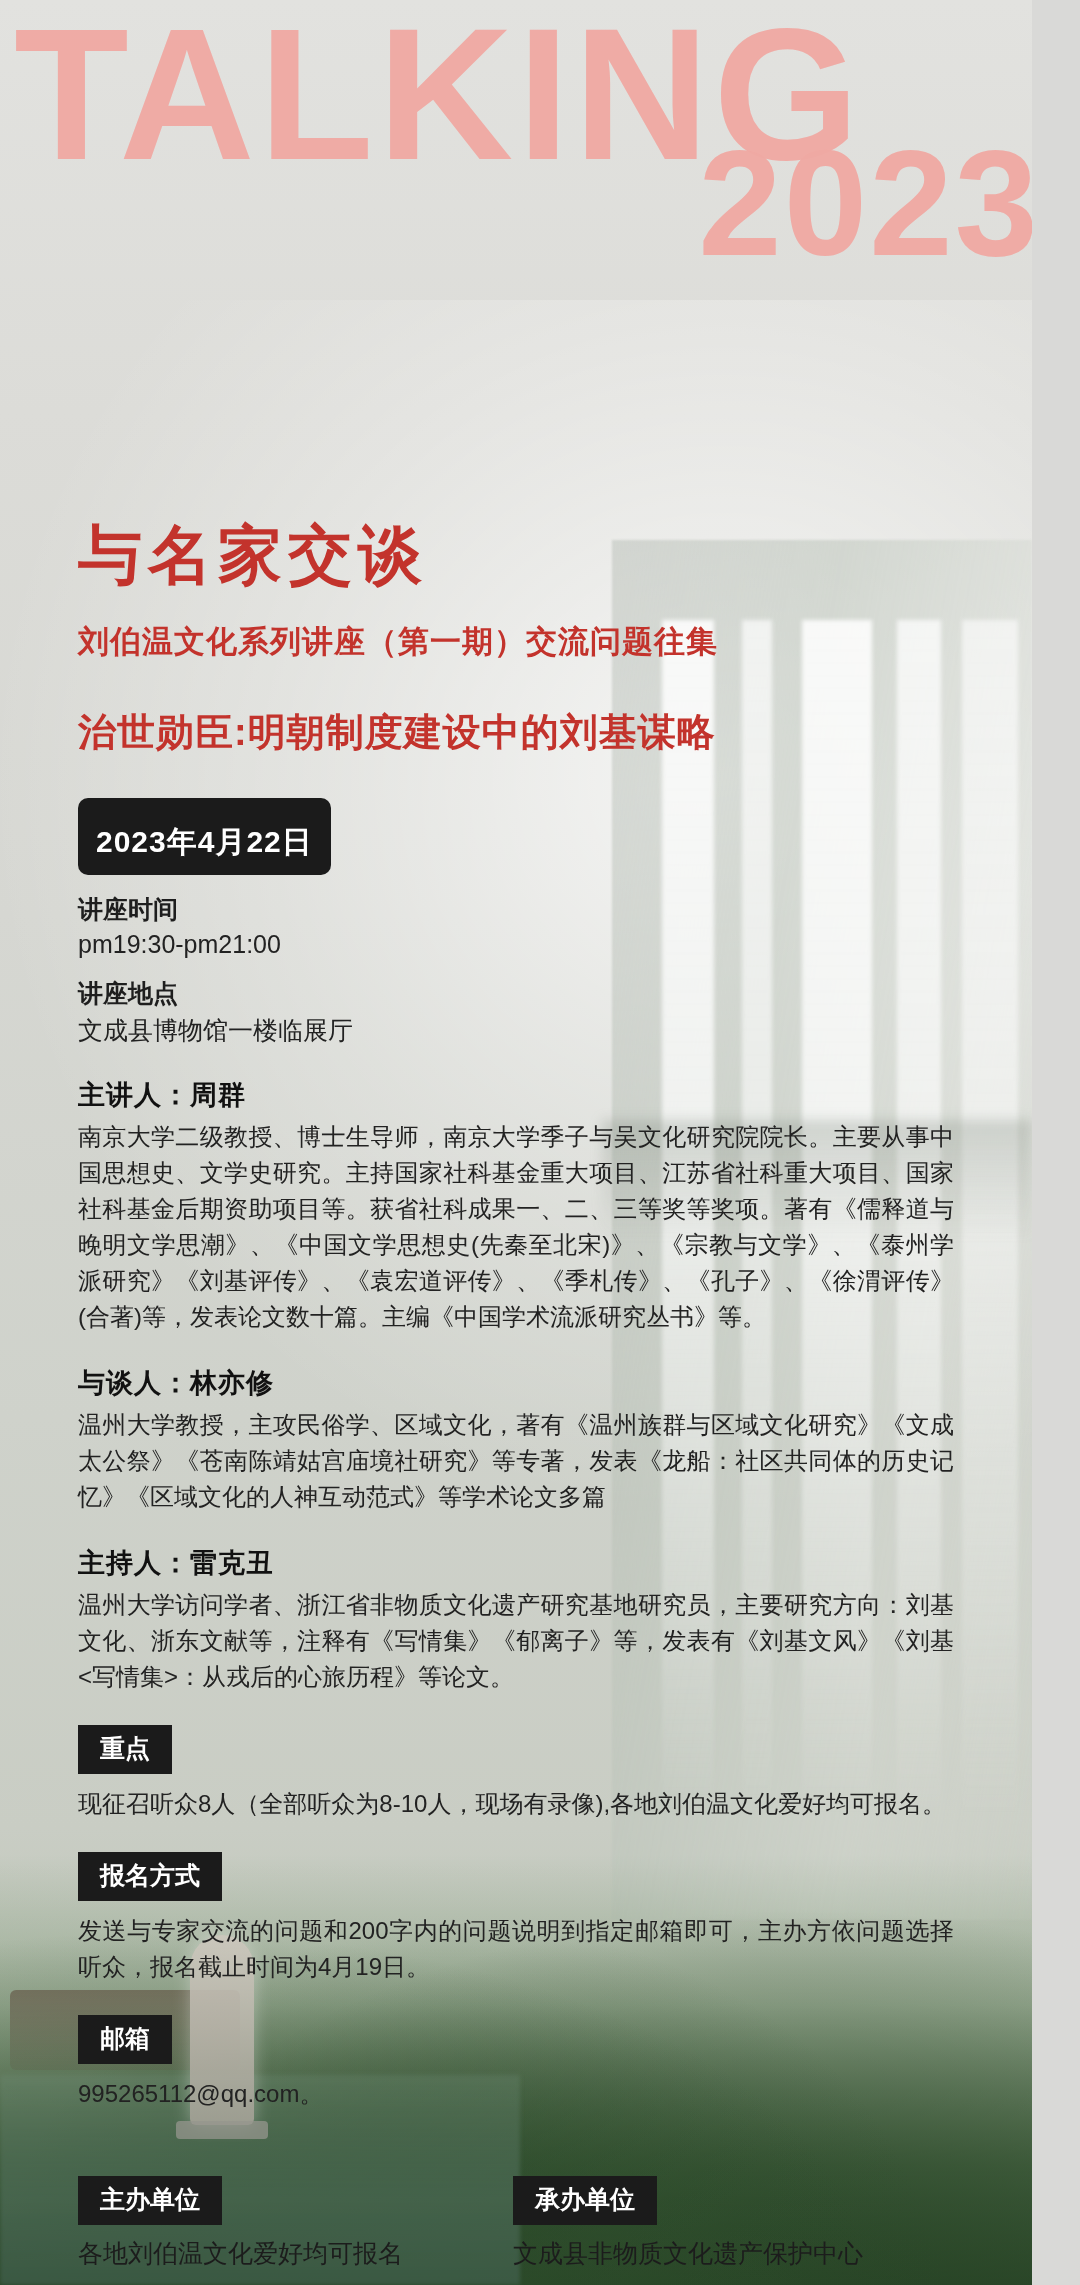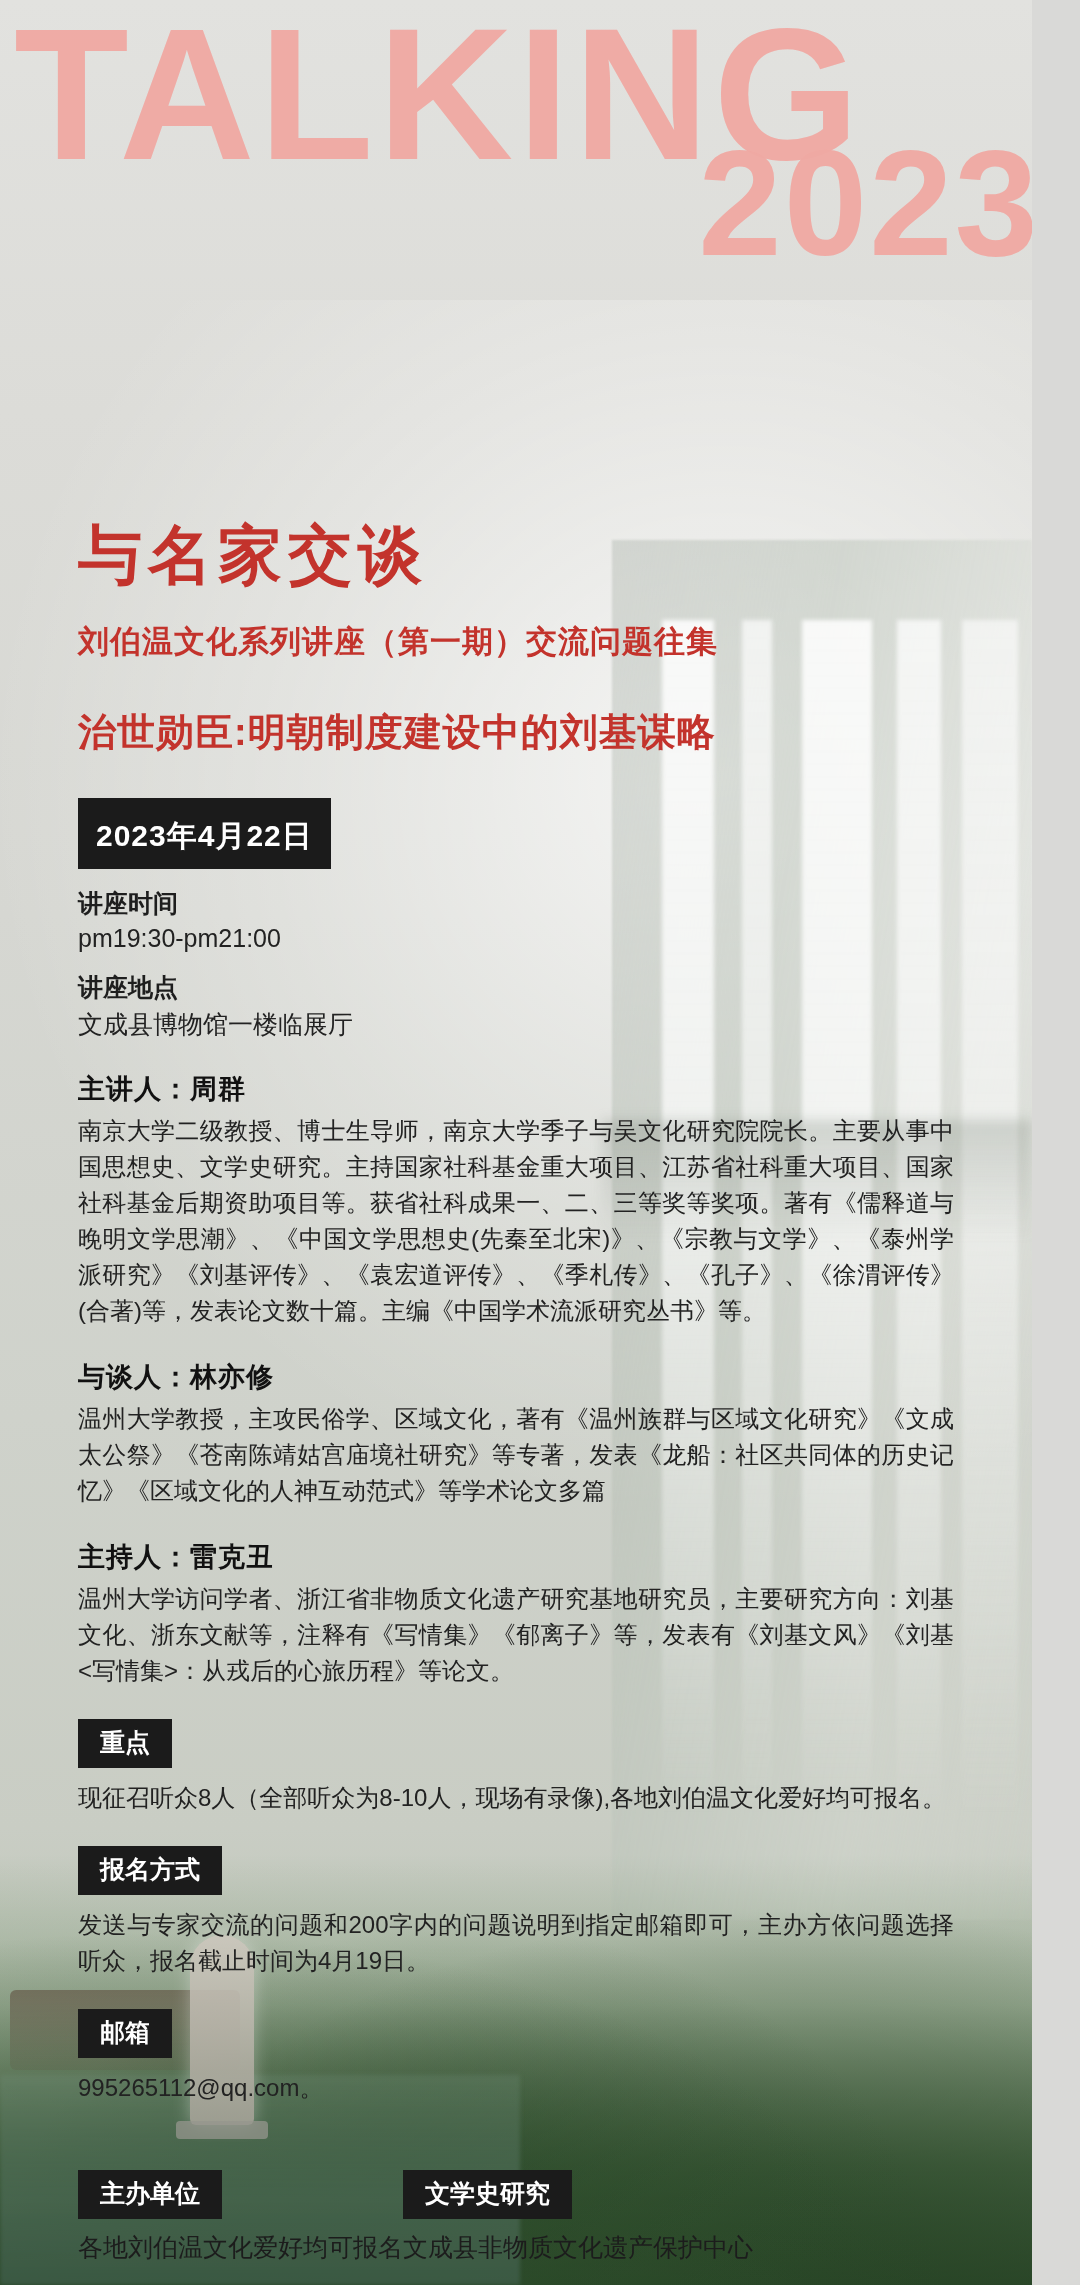--- a/index.html
+++ b/index.html
@@ -169,22 +169,23 @@
     letter-spacing: 1px;
   }
 
   .date-chip {
     display: inline-block;
     margin-top: 40px;
     background: #1b1b1b;
     color: #ffffff;
     font-size: 30px;
     font-weight: bold;
-    padding: 18px 18px 12px;
+    padding: 24px 18px 12px;
     letter-spacing: 1px;
+    border-radius: 10px;
   }
 
   .label-bold {
     margin-top: 18px;
     font-size: 25px;
     font-weight: bold;
     color: #1e1e1e;
   }
   .value-line {
     margin-top: 4px;
@@ -220,20 +221,21 @@
     margin-top: 12px;
     font-size: 24px;
     line-height: 36px;
     color: #222;
     text-align: justify;
   }
 
   .orgs {
     margin-top: 34px;
     display: flex;
+    gap: 110px;
     align-items: center;
   }
   .org-col { flex: 0 0 auto; }
   .org-name {
     margin-top: 12px;
     font-size: 25px;
     color: #1c1c1c;
   }
   .bottom-pad { height: 120px; }
 </style>
@@ -292,20 +294,20 @@
 
     <div><span class="tag">邮箱</span></div>
     <div class="tag-body">995265112@qq.com。</div>
 
     <div class="orgs">
       <div class="org-col">
         <span class="tag">主办单位</span>
         <div class="org-name">各地刘伯温文化爱好均可报名</div>
       </div>
       <div class="org-col">
-        <span class="tag">文学史研究</span>
+        <span class="tag">承办单位</span>
         <div class="org-name">文成县非物质文化遗产保护中心</div>
       </div>
     </div>
 
     <div class="bottom-pad"></div>
   </div>
 </div>
 
 </body></html>

